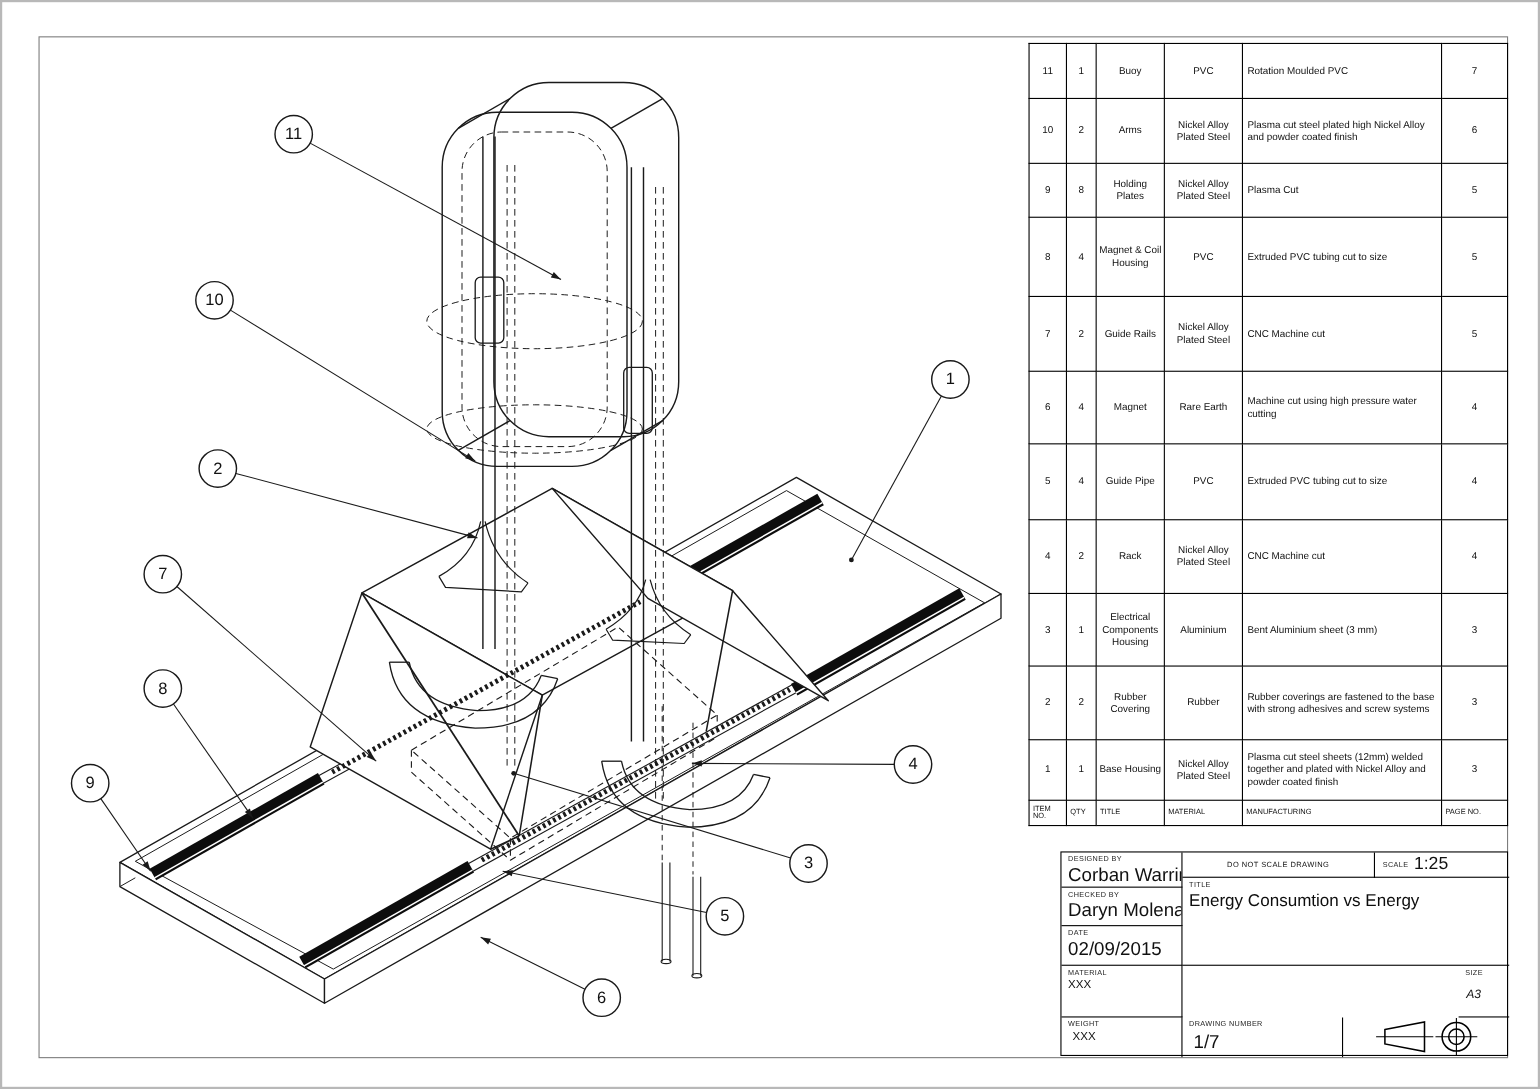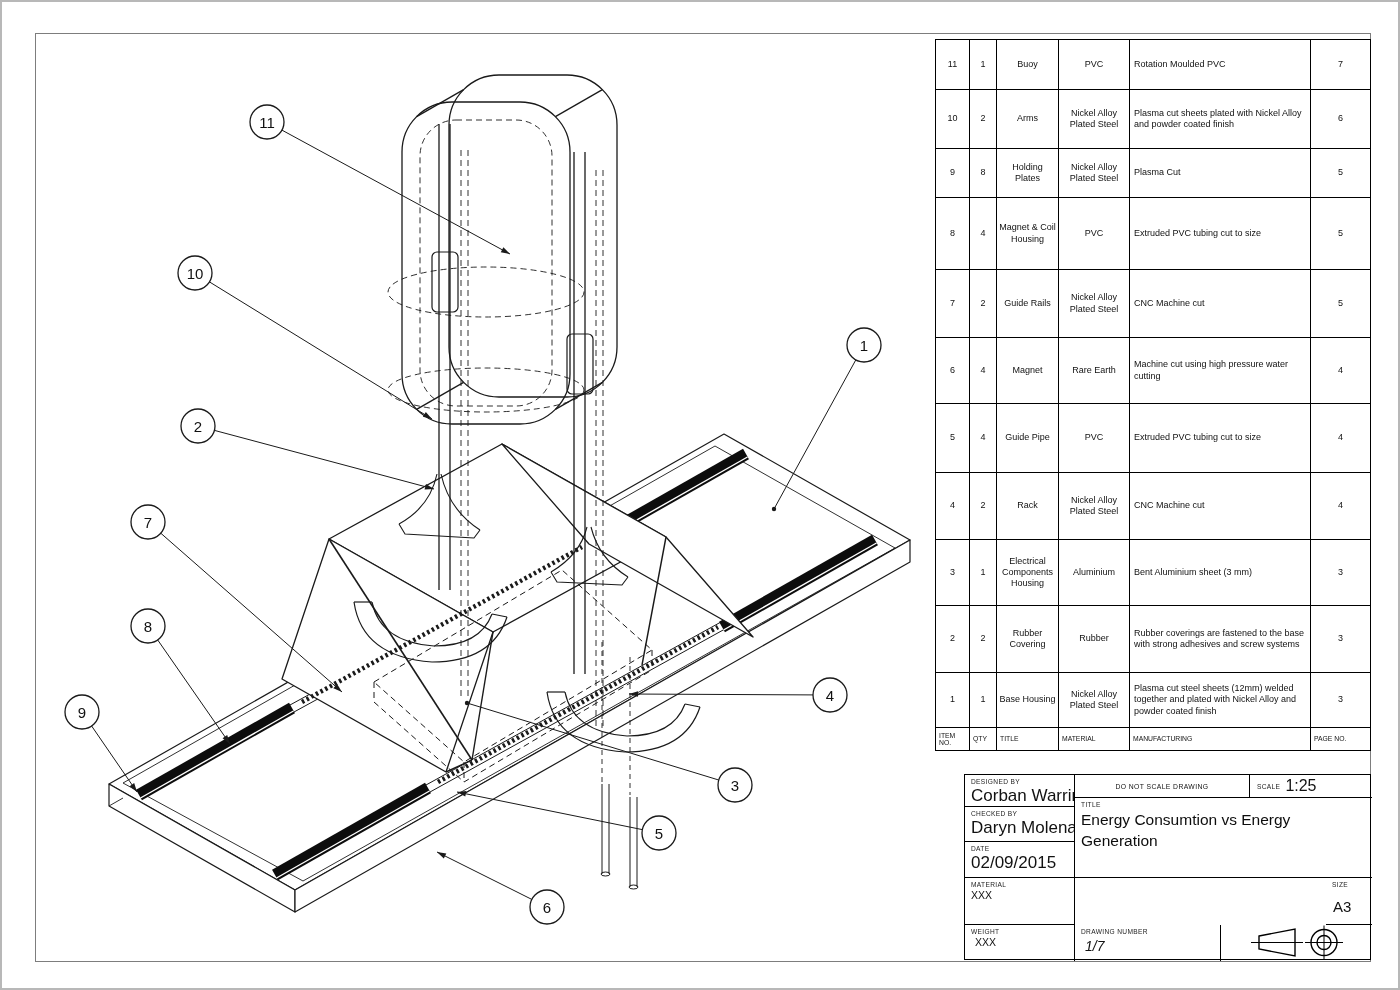--- a/index.html
+++ b/index.html
@@ -18,22 +18,22 @@
   #title-block { position:absolute; left:962px; top:772px; width:407px; height:186px; border:1.4px solid #000; font-family:"Liberation Sans", sans-serif; }
   .tb-cell { position:absolute; overflow:hidden; }
   .tb-label { display:block; font-size:6.6px; letter-spacing:.35px; color:#1c1c1c; padding:3px 0 0 6px; }
   .tb-val { display:block; font-size:17px; padding:1px 0 0 6px; white-space:nowrap; }
   .bR { border-right:1.2px solid #000; } .bB { border-bottom:1.2px solid #000; }
   #cell-donotscale { display:flex; align-items:center; justify-content:center; font-size:6.8px; letter-spacing:.4px; }
   #cell-scale { display:flex; align-items:center; gap:5px; padding-left:7px; }
   #cell-scale .tb-label { padding:0; } #cell-scale .scale-val { font-size:16px; }
   .title-big { font-size:15.5px; line-height:1.35; padding:2px 6px 0 6px; color:#0d0d0d; }
   .dwg-big { font-size:16px; padding:4px 0 0 7px; }
-  .size-big { font-size:15px; padding:10px 0 0 7px; }
-  .dn-val { font-size:14px; padding:3px 0 0 10px;font-style:italic; }
+  .size-big { font-size:11px; padding:10px 0 0 7px;font-style:italic; }
+  .dn-val { font-size:17px; padding:3px 0 0 10px; }
 </style>
 </head>
 <body>
 
 <div id="sheet">
   <div id="border-rect"></div>
 
   <svg id="drawing-svg" width="1400" height="990" viewBox="0 0 1400 990" style="position:absolute;left:0;top:0;" fill="none" stroke="#1a1a1a" stroke-width="1.2" stroke-linejoin="round">
 
     <g>
@@ -212,21 +212,21 @@
             <td>Buoy</td>
             <td>PVC</td>
             <td class="mfg">Rotation Moulded PVC</td>
             <td>7</td>
           </tr>
           <tr style="height: 59px;">
             <td>10</td>
             <td>2</td>
             <td>Arms</td>
             <td>Nickel Alloy Plated Steel</td>
-            <td class="mfg">Plasma cut sheets plated with Nickel Alloy and powder coated finish</td>
+            <td class="mfg">Plasma cut steel plated high Nickel Alloy and powder coated finish</td>
             <td>6</td>
           </tr>
           <tr style="height: 49px;">
             <td>9</td>
             <td>8</td>
             <td>Holding Plates</td>
             <td>Nickel Alloy Plated Steel</td>
             <td class="mfg">Plasma Cut</td>
             <td>5</td>
           </tr>
@@ -331,21 +331,20 @@
     <div id="cell-donotscale" class="tb-cell bR bB" style="left:110px;top:0;width:175px;height:23px;">DO NOT SCALE DRAWING</div>
     <div id="cell-scale" class="tb-cell bB" style="left:285px;top:0;width:122px;height:23px;">
       <span class="tb-label">SCALE</span>
       <span class="scale-val">1:25</span>
     </div>
 
     <div class="tb-cell bB" style="left:110px;top:23px;width:297px;height:80px;">
       <span class="tb-label">TITLE</span>
       <div class="title-big">
         <div>Energy Consumtion vs Energy</div>
-        <div>Generation</div>
       </div>
     </div>
 
     <div class="tb-cell bB" style="left:361px;top:103px;width:46px;height:47px;">
       <span class="tb-label">SIZE</span>
       <span class="tb-val size-big">A3</span>
     </div>
 
     <div class="tb-cell bR" style="left:110px;top:150px;width:146px;height:36px;">
       <span class="tb-label">DRAWING NUMBER</span>

